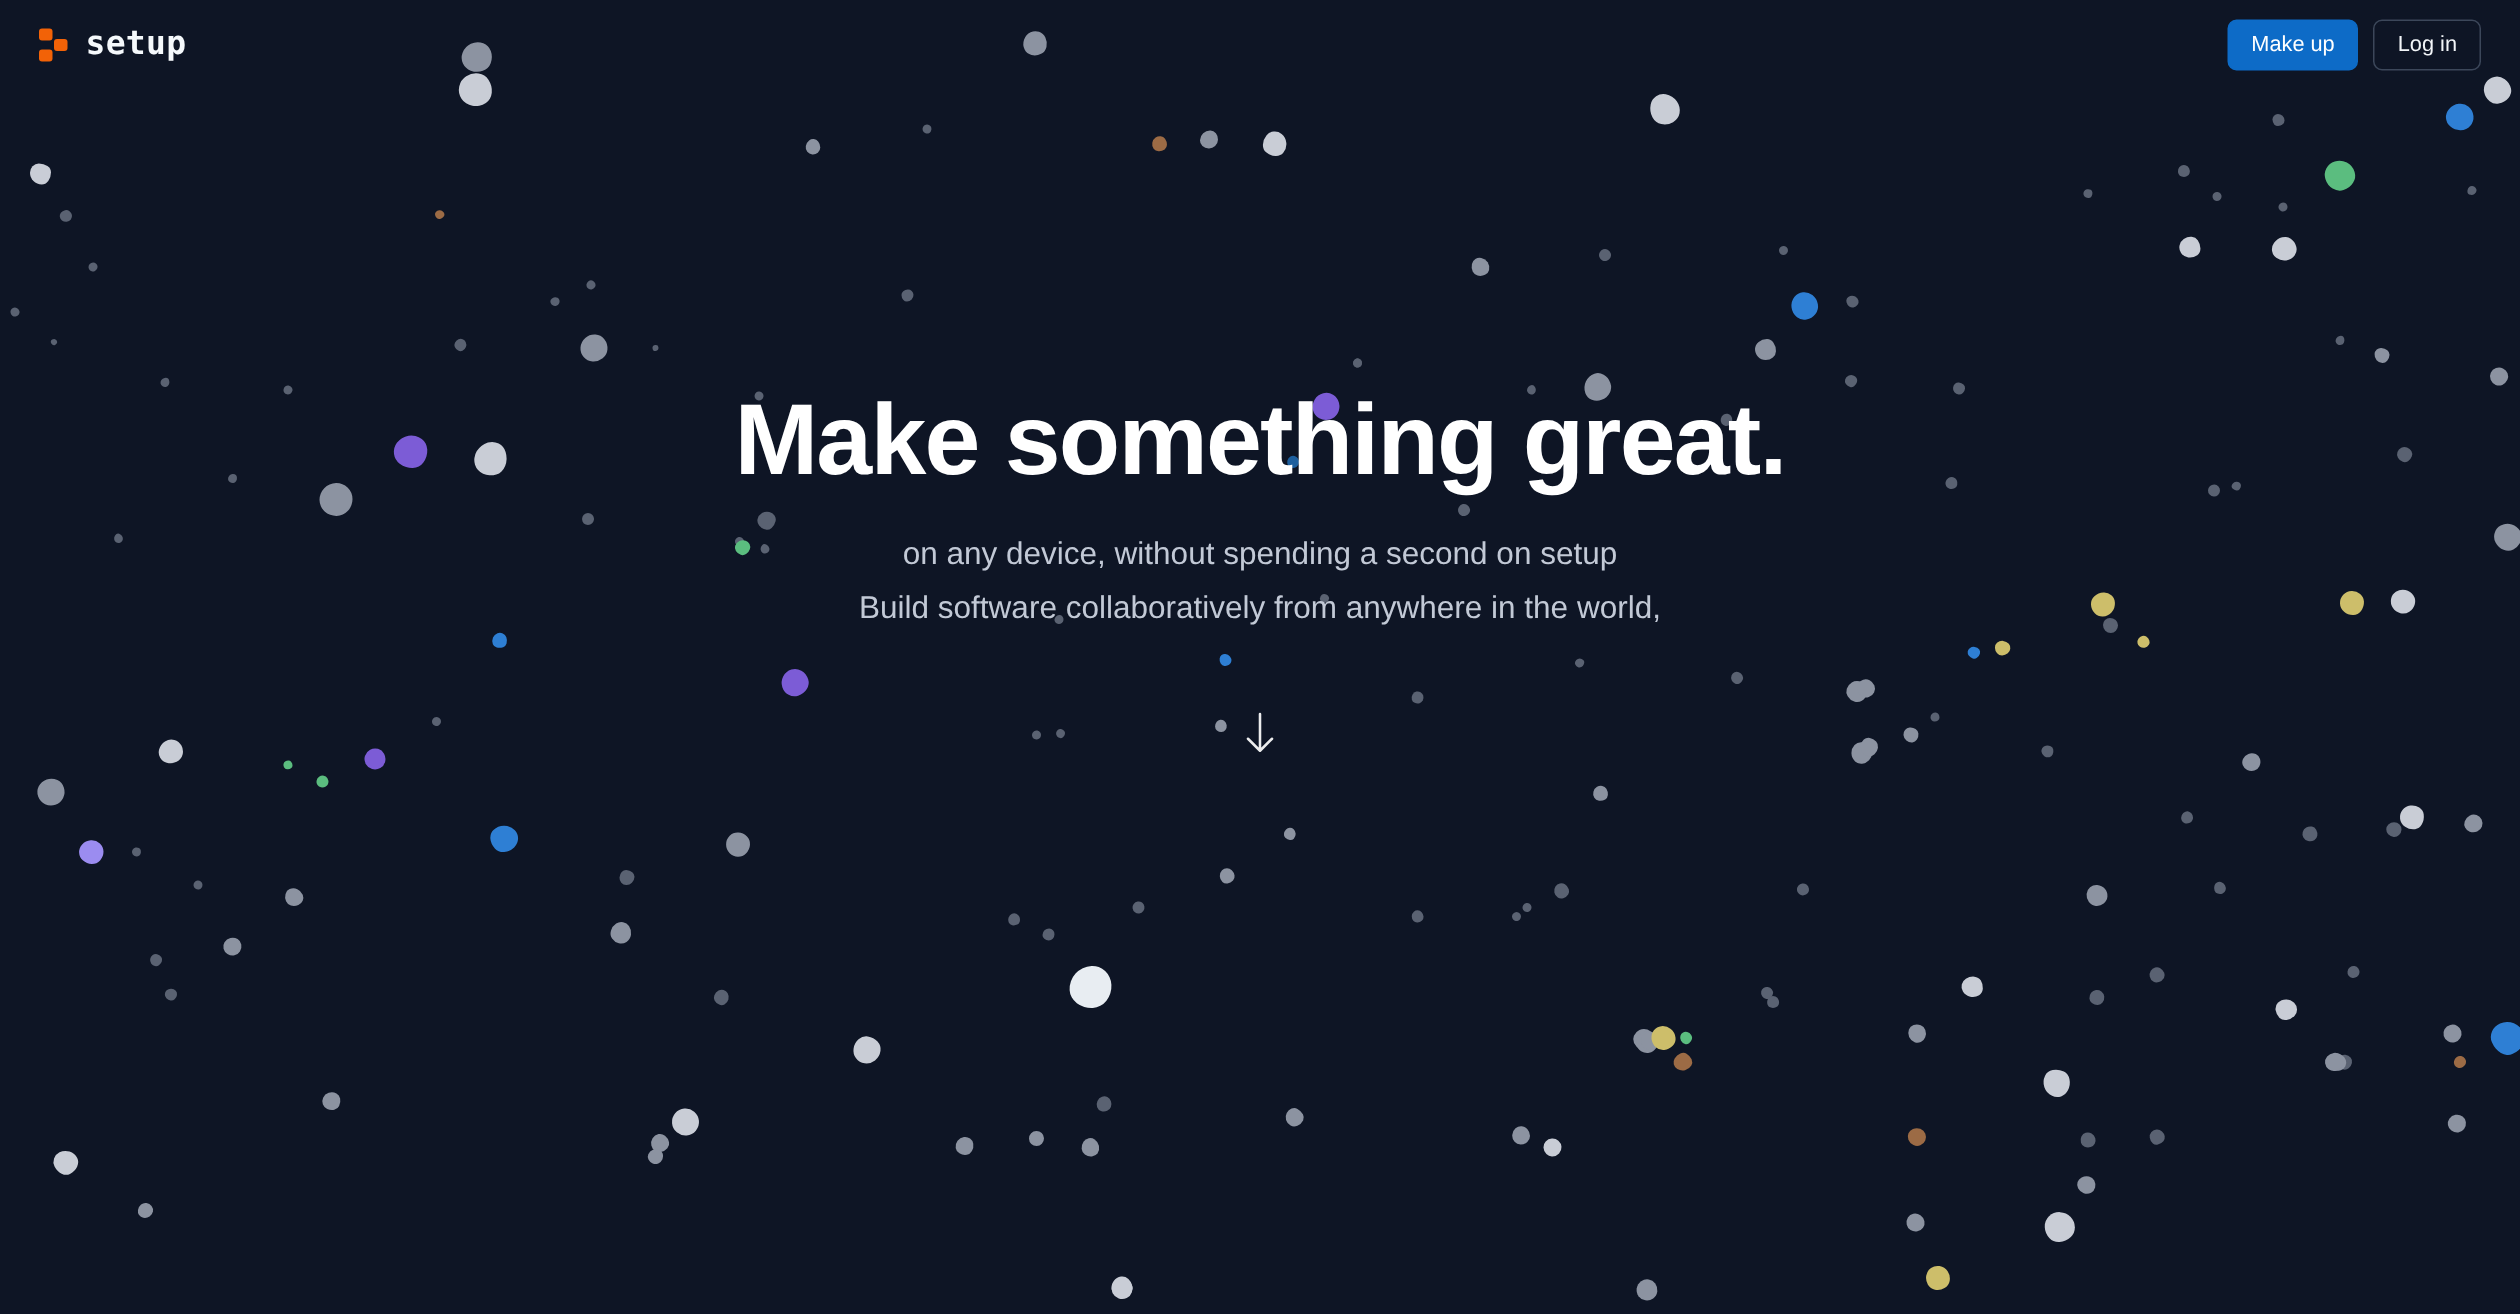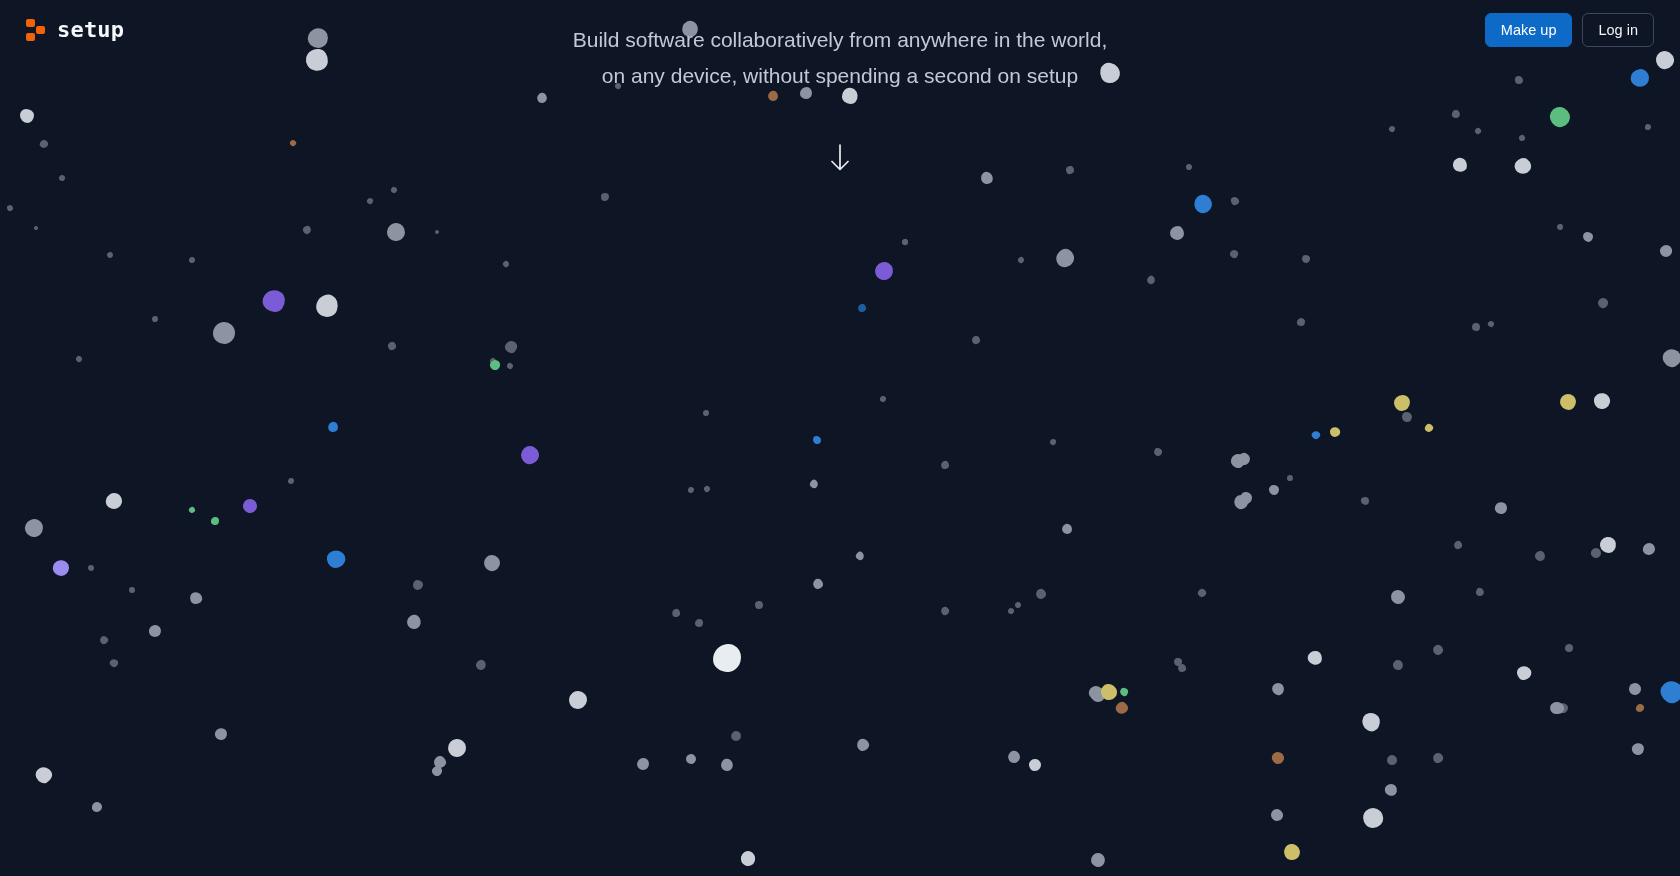--- a/index.html
+++ b/index.html
@@ -412,24 +412,25 @@
 
   <div class="header-actions">
     <button class="btn-signup">Make up</button>
     <button class="btn-login">Log in</button>
   </div>
 
 </header>
 
 <section class="hero">
 
+  <h1 class="hero-title">Make something great.</h1>
 
   <p class="hero-subtitle">
+    <span>on any device, without spending a second on setup</span>
     <span>Build software collaboratively from anywhere in the world,</span>
-    <span>on any device, without spending a second on setup</span>
   </p>
 
 
   <div class="scroll-indicator">
     <svg width="26" height="32" viewBox="0 0 26 32" fill="none">
       <path d="M13 3 V27 M5 19.5 L13 27.5 L21 19.5" stroke="#FFFFFF" stroke-width="1.7" stroke-linecap="round" stroke-linejoin="round"></path>
     </svg>
   </div>
 
 </section>

